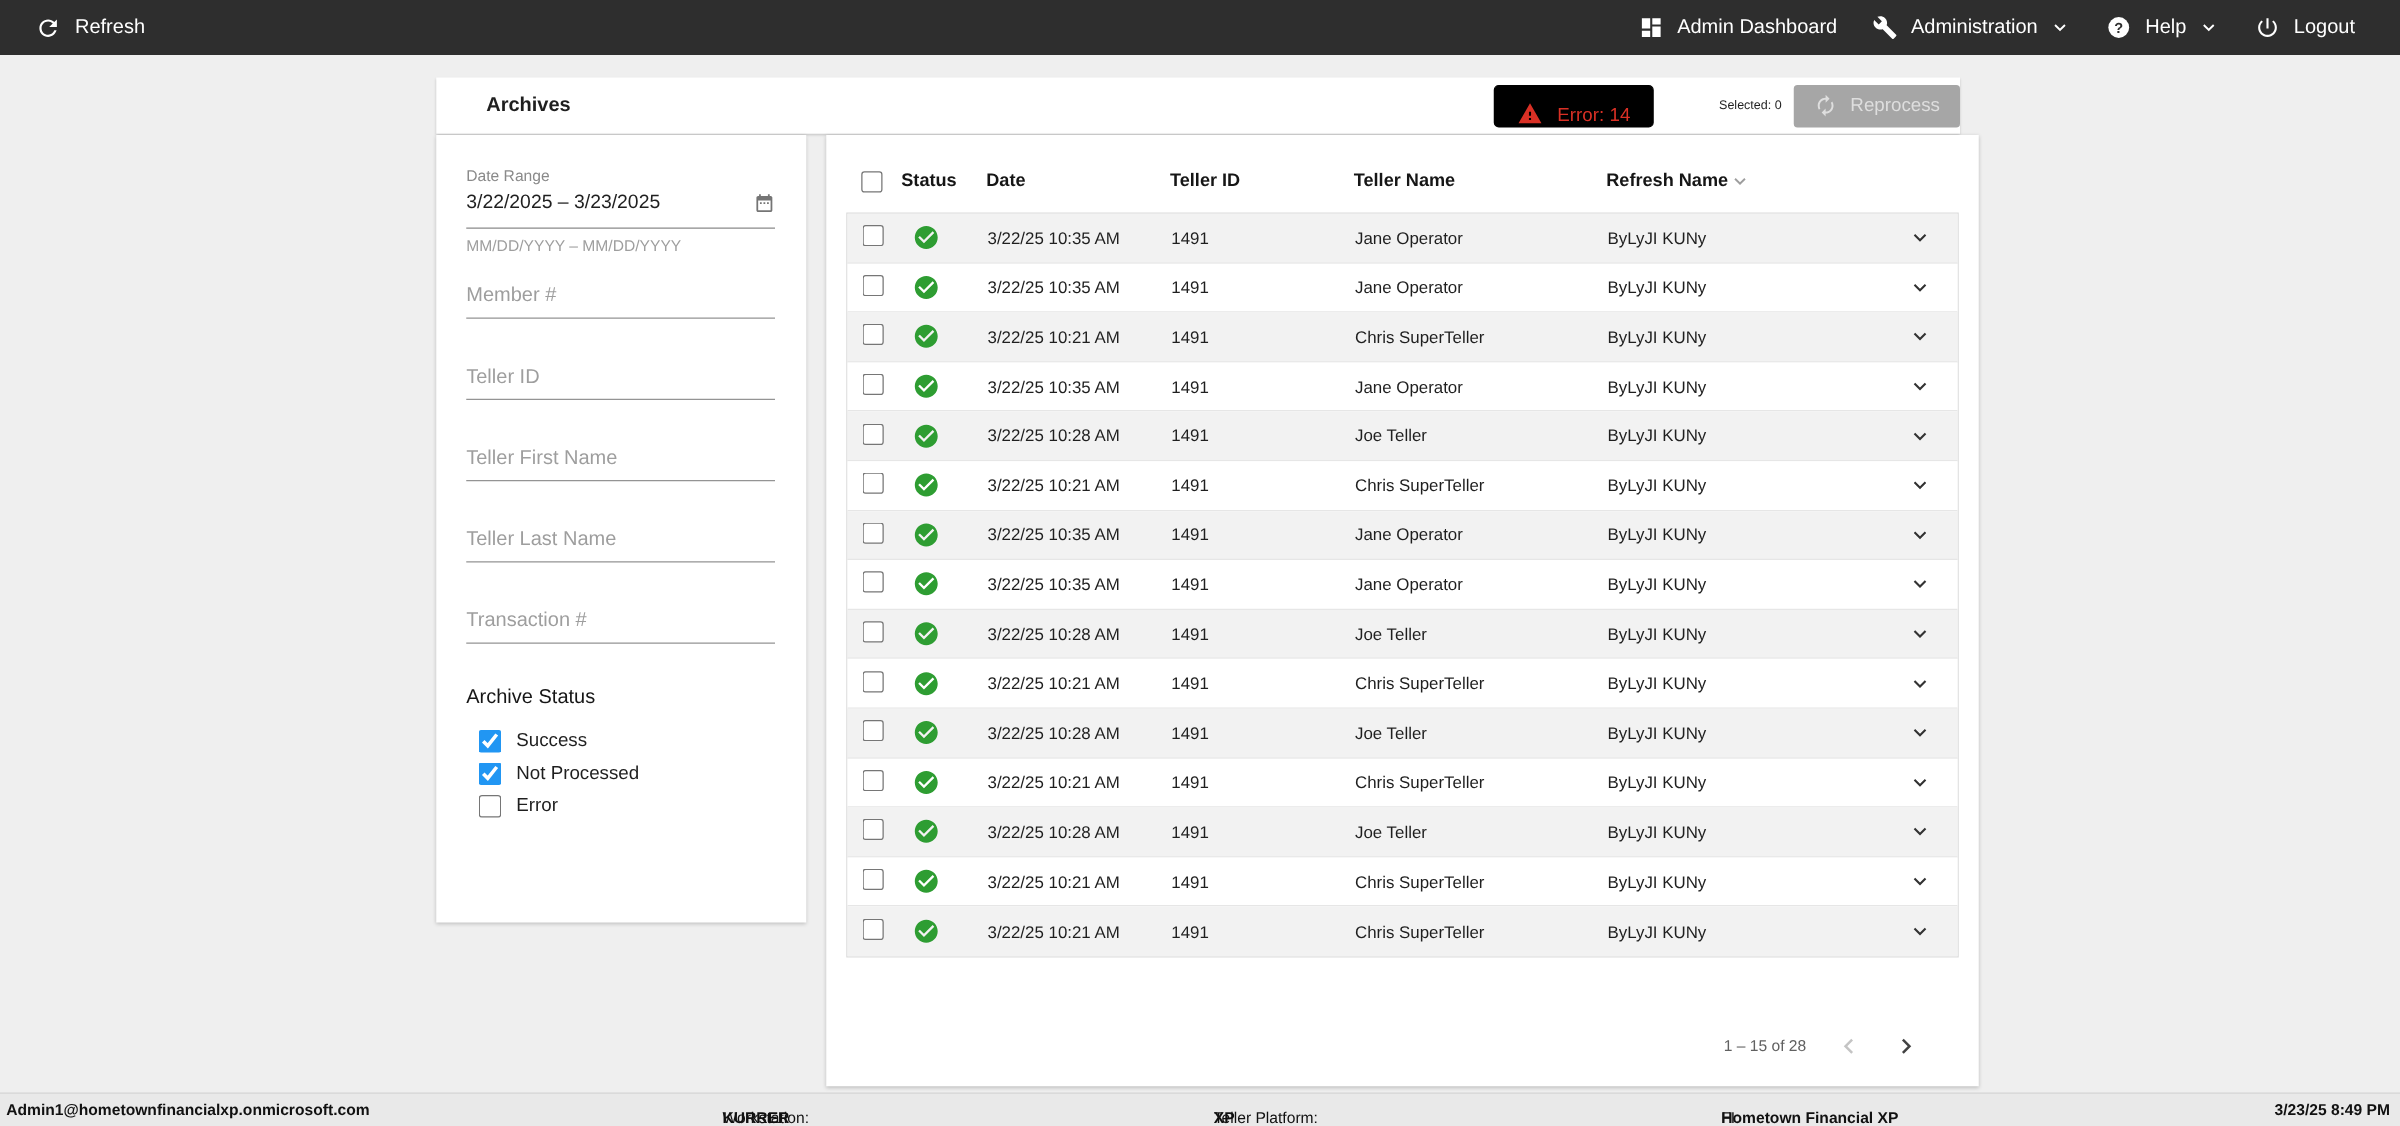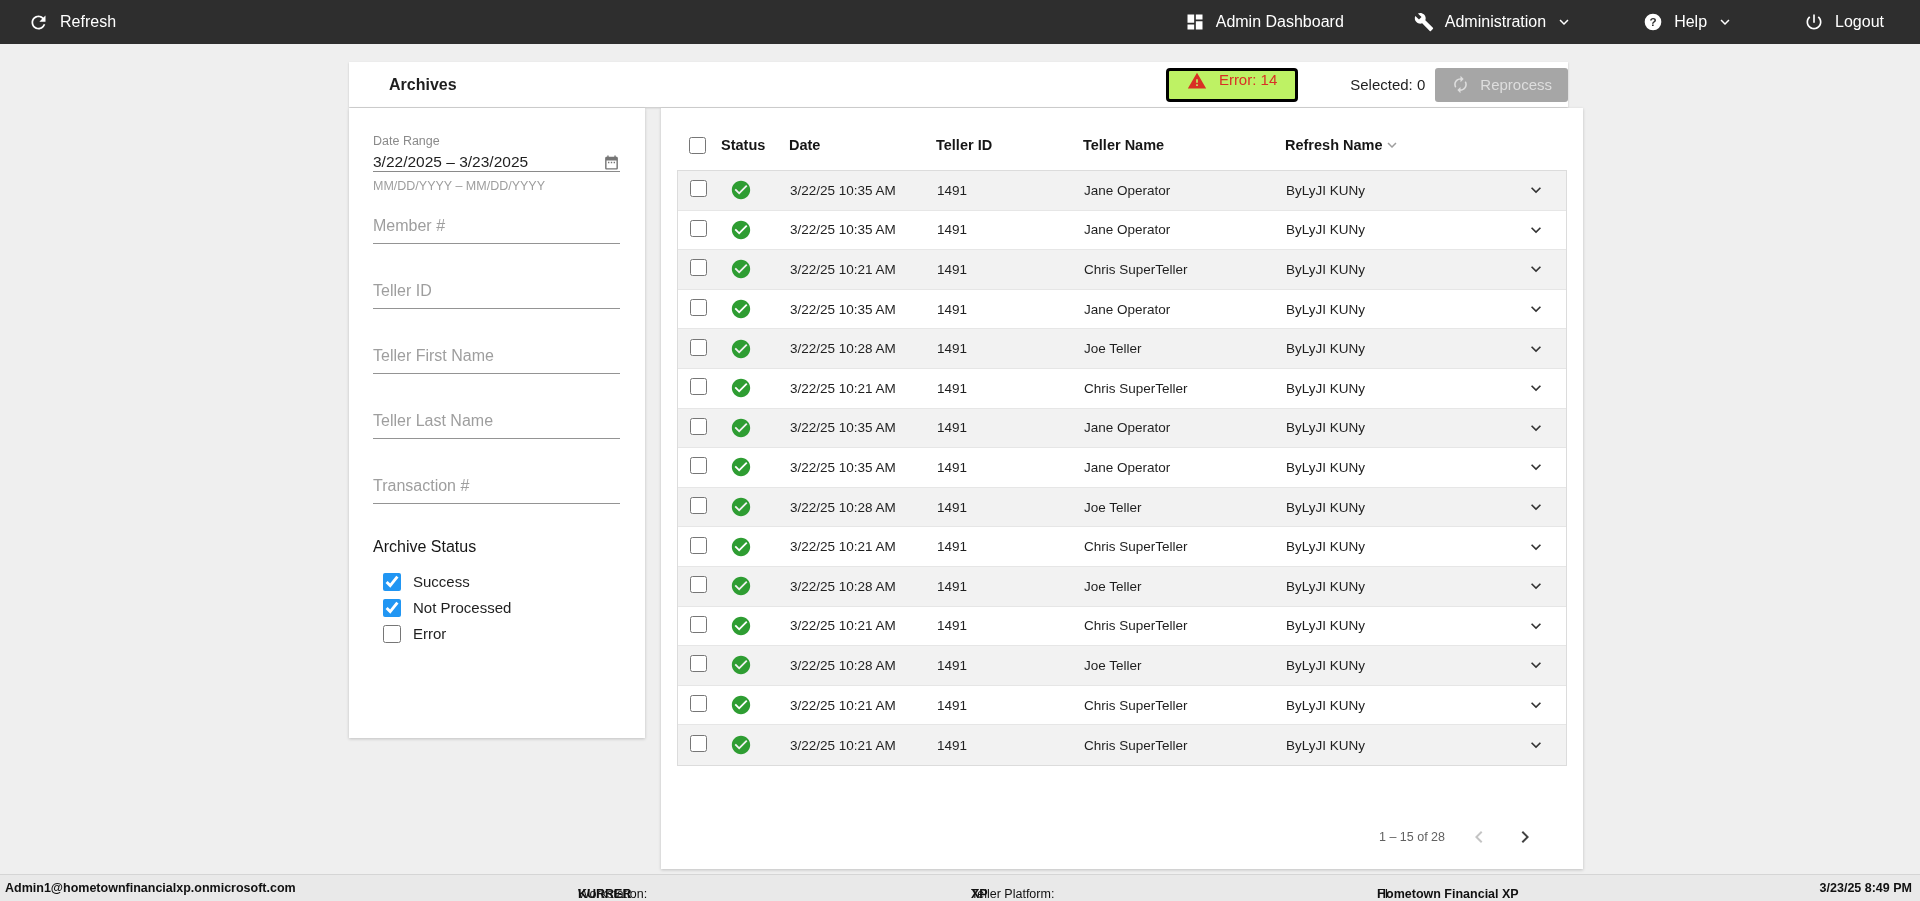--- a/index.html
+++ b/index.html
@@ -14,56 +14,56 @@
   svg { display:block; }
 
   
   .topbar {
     position:absolute; top:0; left:0; width:1920px; height:44px;
     background:#2e2e2e; color:#fff;
     display:flex; align-items:center; justify-content:space-between;
     padding:0 36px 0 28px;
   }
   .topbar-left, .topbar-right { display:flex; align-items:center; }
-  .topbar-right { gap:70px;align-items:flex-end; }
+  .topbar-right { gap:28px;align-items:flex-end; }
   .nav-item { display:flex; align-items:center; gap:11px; font-size:16px; cursor:pointer; white-space:nowrap; }
   .nav-item .chev { margin-left:-2px; }
 
   
   .header-strip {
     position:absolute; left:349px; top:62px; width:1219px; height:45px;
     background:#fff; box-shadow:0 1px 2px rgba(0,0,0,.18);
     display:flex; align-items:center; padding-left:40px;
   }
   .page-title { font-size:16px; font-weight:bold; }
   .header-right { margin-left:auto; display:flex; align-items:center; height:100%; }
   .error-btn {
-    display:flex; align-items:flex-start; gap:12px;
-    border:3px solid #000000; border-radius:4px; background:#bef264;
+    display:flex; align-items:flex-end; gap:12px;
+    border:1px solid #000000; border-radius:4px; background:#000000;
     color:#d93025; font-size:15px; font-family:inherit;
     height:34px; padding:0 18px; margin-right:52px; cursor:pointer;
   }
-  .selected-label { font-size:15px; color:#1f1f1f; margin-right:10px; }
+  .selected-label { font-size:10px; color:#1f1f1f; margin-right:10px; }
   .reprocess-btn {
     display:flex; align-items:center; gap:10px;
     background:#a6a6a6; border:none; border-radius:3px;
     color:#dedede; font-size:15px; font-family:inherit;
     height:34px; padding:0 16px; cursor:default;
   }
 
   
   .filter-card {
     position:absolute; left:349px; top:108px; width:296px; height:630px;
     background:#fff; box-shadow:0 1px 3px rgba(0,0,0,.2);
     padding:26px 25px 0 24px;
   }
   .field-label { font-size:12.5px; color:#8a8a8a; }
   .dr-value-row {
     display:flex; align-items:center; justify-content:space-between;
-    margin-top:5px; padding-bottom:0; border-bottom:1px solid #8a8a8a;
+    margin-top:5px; padding-bottom:11px; border-bottom:1px solid #8a8a8a;
   }
   .dr-value { font-size:15.5px; color:#1f1f1f; }
   .dr-helper { font-size:12.5px; color:#9e9e9e; margin-top:7px; }
   .filter-input {
     display:block; width:100%; border:none; border-bottom:1px solid #949494;
     background:transparent; font-family:inherit; font-size:16px;
     padding:0 0 8px 0; margin-top:38px; outline:none; color:#be185d;
   }
   .filter-input::placeholder { color:#9e9e9e; opacity:1; }
   .filter-input.first { margin-top:24px; }

